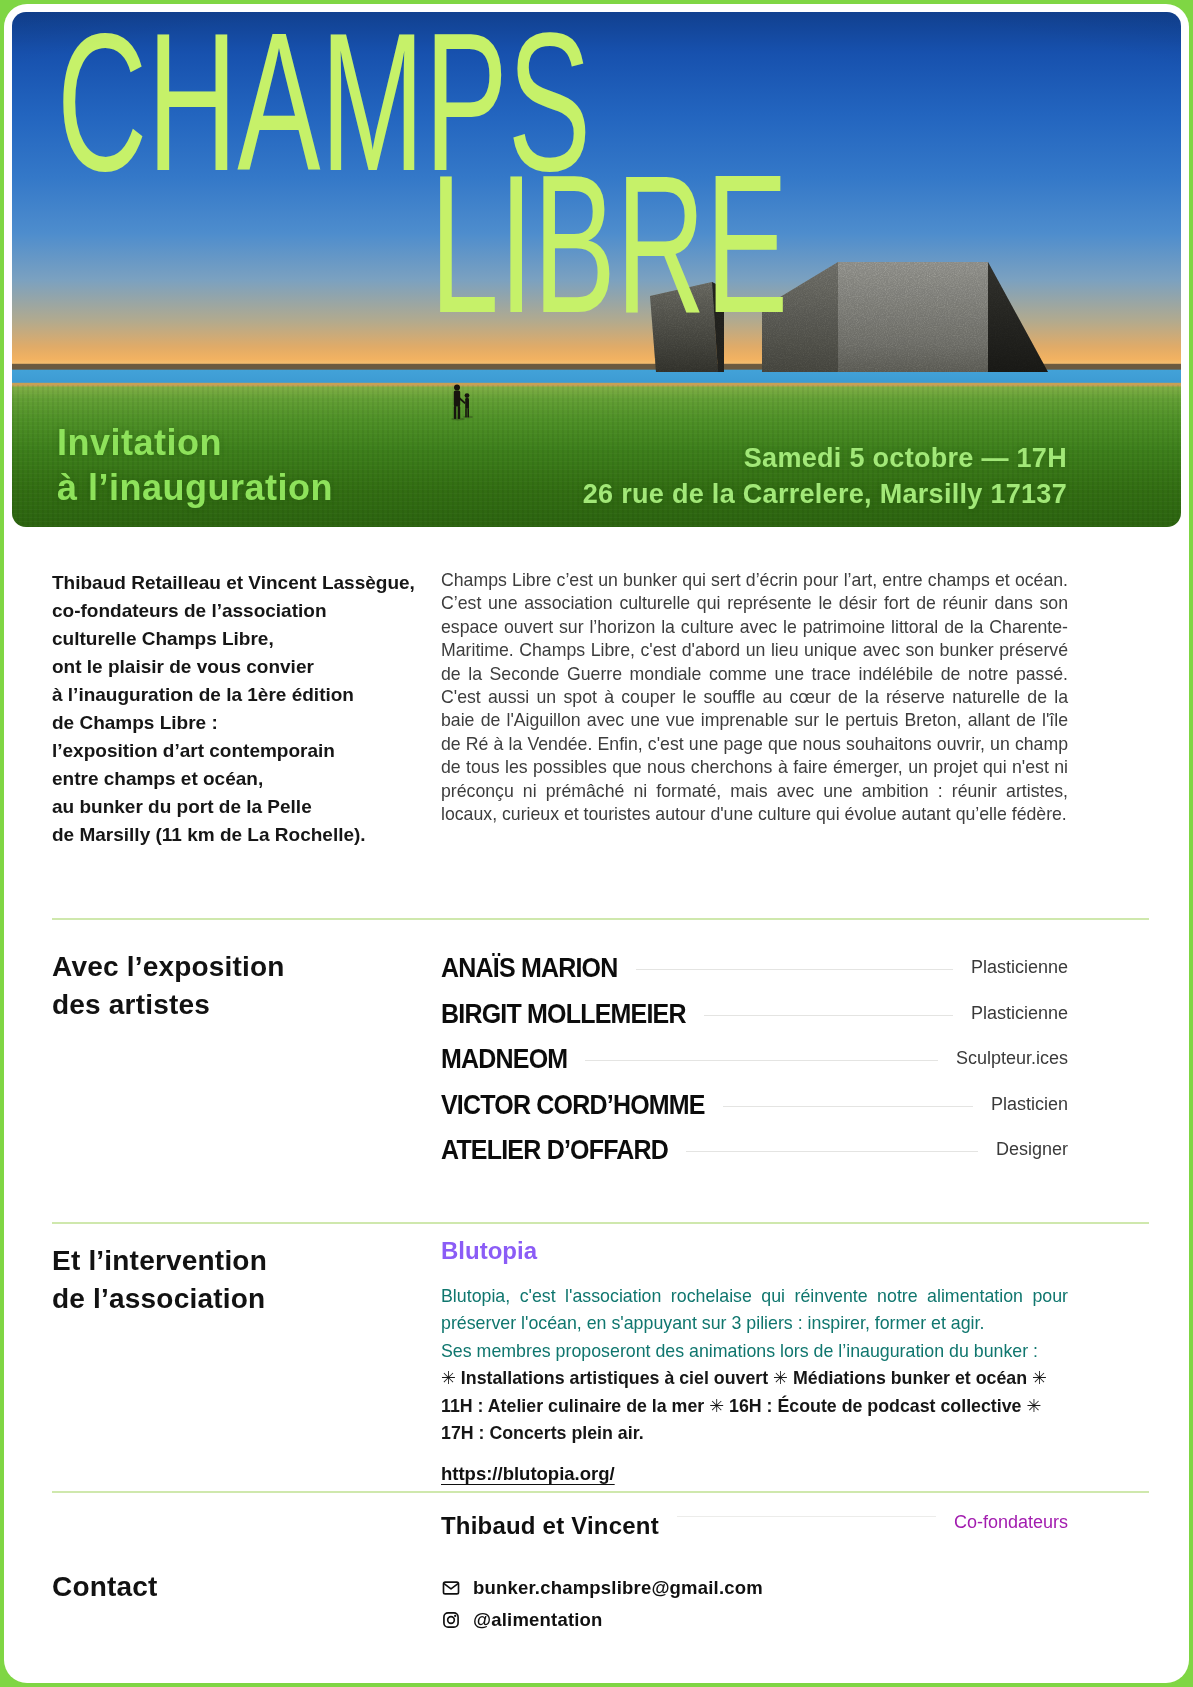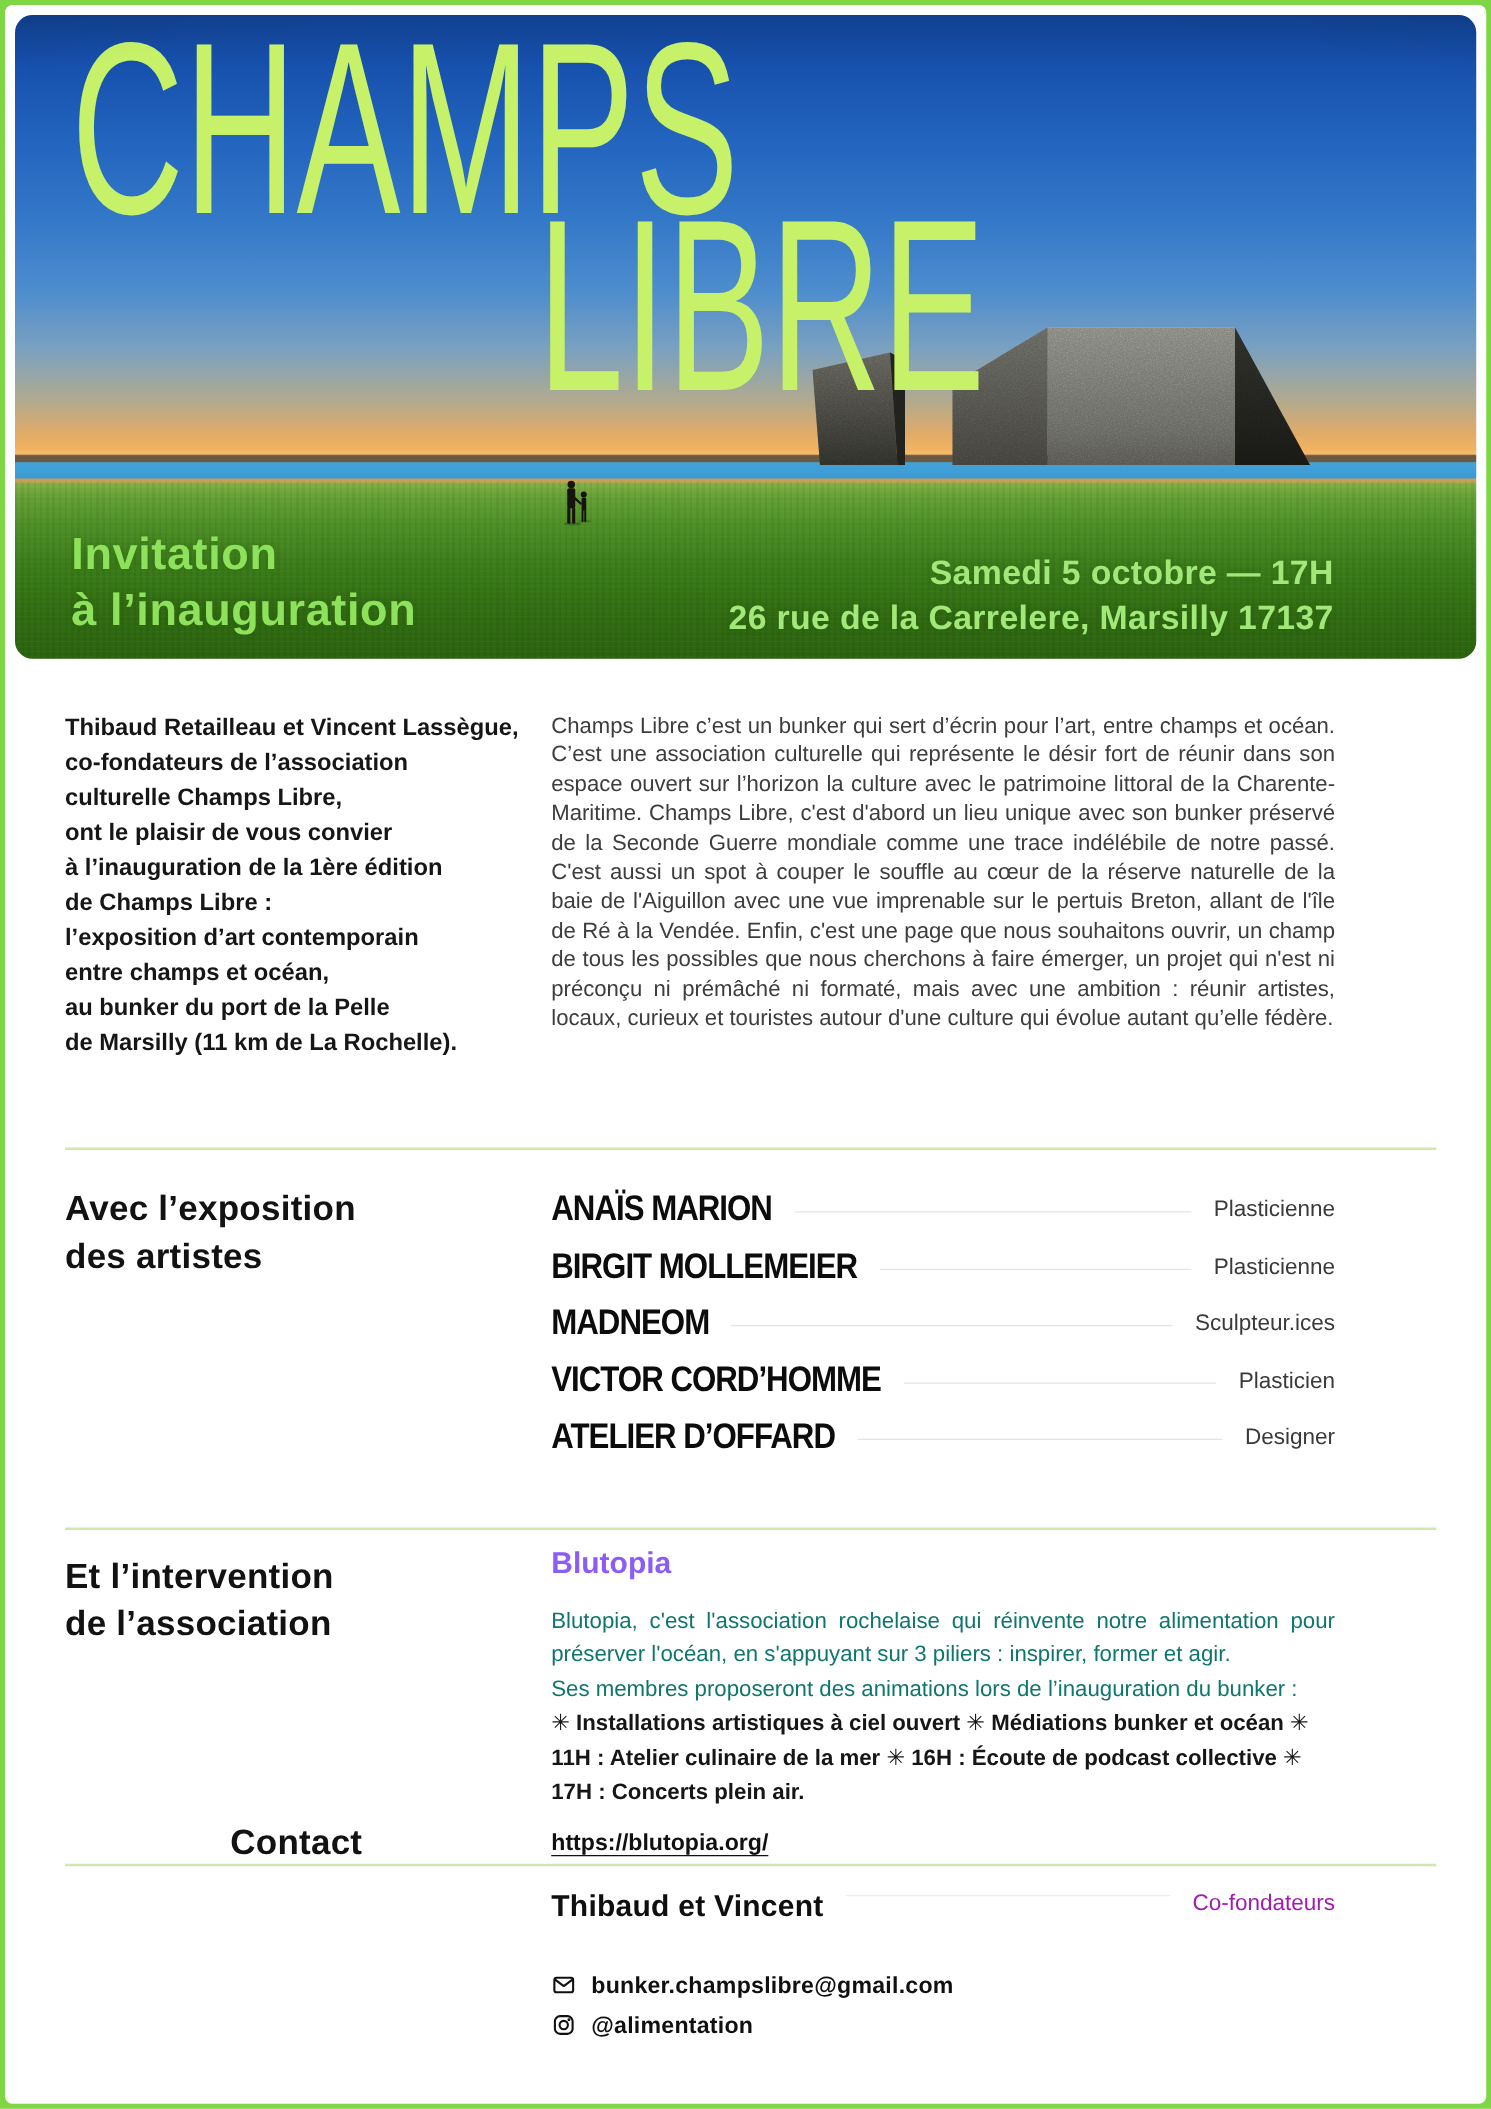--- a/index.html
+++ b/index.html
@@ -4,21 +4,21 @@
 <style>
   html,body{margin:0;padding:0;}
   body{
     width:1193px;height:1687px;
     background:#7fd644;
     font-family:"Liberation Sans","DejaVu Sans",sans-serif;
     position:relative;overflow:hidden;
   }
   .page{
     position:absolute;left:4px;top:4px;right:4px;bottom:4px;
-    background:#ffffff;border-radius:6px;overflow:hidden;
+    background:#ffffff;border-radius:23px;overflow:hidden;
   }
   
   .hero{
     position:absolute;left:8px;top:8px;width:1169px;height:515px;
     border-radius:14px;overflow:hidden;
     background:linear-gradient(180deg,
       #11408f 0%,
       #1751ae 8%,
       #2365bf 20%,
       #3478c8 32%,
@@ -95,21 +95,21 @@
   .artist-role{font-size:18px;color:#3a3a3a;white-space:nowrap;}
   .assoc-heading{top:1238px;}
   .assoc-block{top:1233px;}
   .assoc-name{font-size:24px;font-weight:700;color:#8b5cf6;margin:0 0 18px 0;}
   .assoc-p{font-size:17.8px;line-height:27.4px;color:#0f766e;text-align:justify;margin:0;}
   .assoc-p.bold{font-weight:600;color:#161616;text-align:left;}
   .assoc-link{
     display:inline-block;margin-top:16px;font-size:18.5px;font-weight:600;color:#111;
     text-decoration:underline;text-underline-offset:4px;cursor:pointer;
   }
-  .contact-heading{top:1451px;text-align:center;}
+  .contact-heading{top:1564px;}
   .contact-block{top:1508px;}
   .contact-row{display:flex;align-items:flex-start;height:42px;}
   .contact-name{font-size:24px;font-weight:600;color:#0f0f0f;white-space:nowrap;letter-spacing:0.2px;}
   .contact-rule{flex:1;border-top:1.5px solid #ececea;margin:4px 18px 0 18px;}
   .contact-role{font-size:18px;color:#a21caf;white-space:nowrap;}
   .contact-links{margin-top:18px;}
   .contact-link{display:flex;align-items:center;gap:12px;height:32px;cursor:pointer;}
   .contact-link span{font-size:18.5px;font-weight:600;color:#101010;letter-spacing:0.2px;}
   .contact-link svg{flex:0 0 auto;}
 </style>

